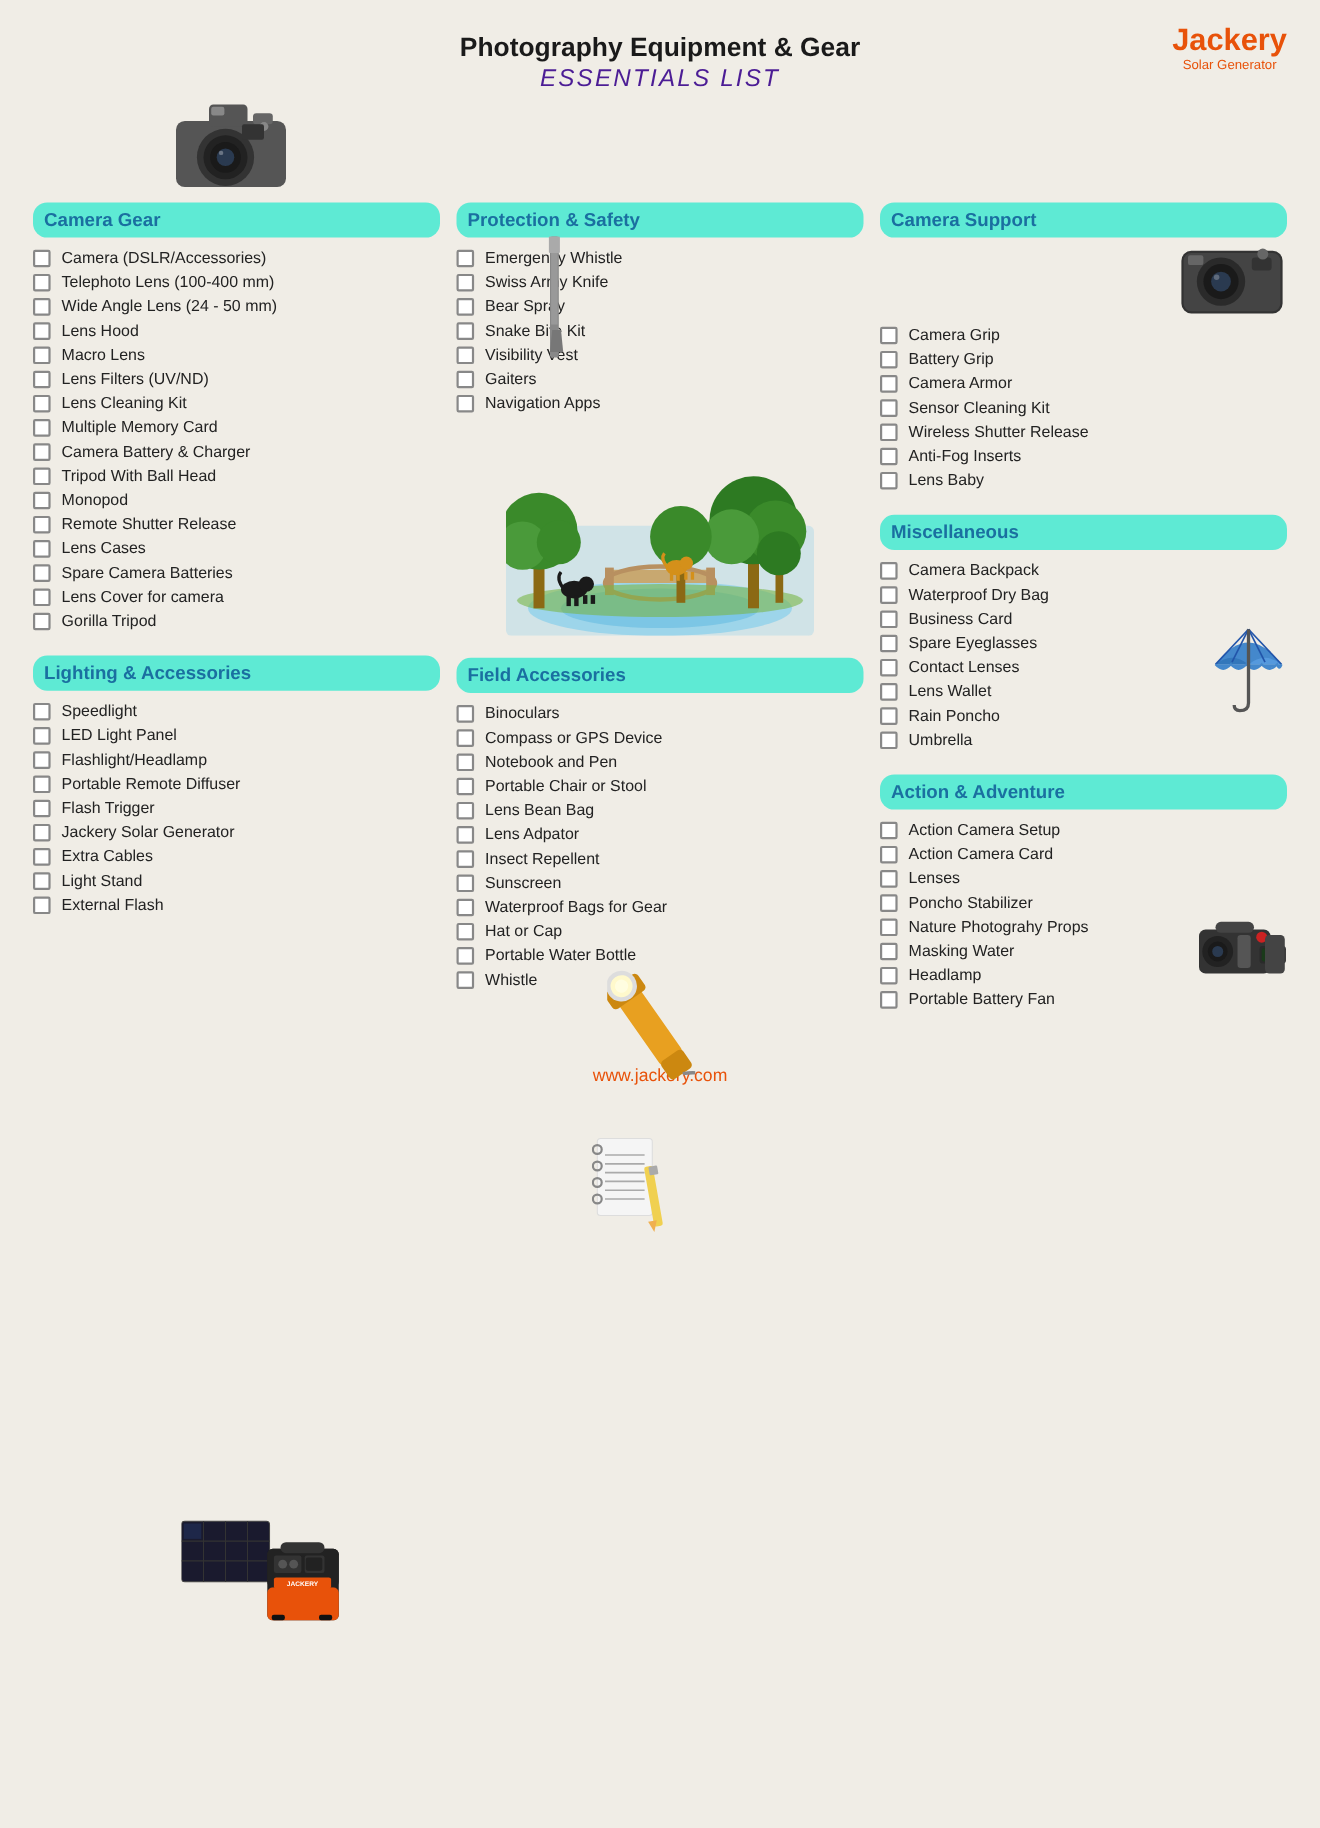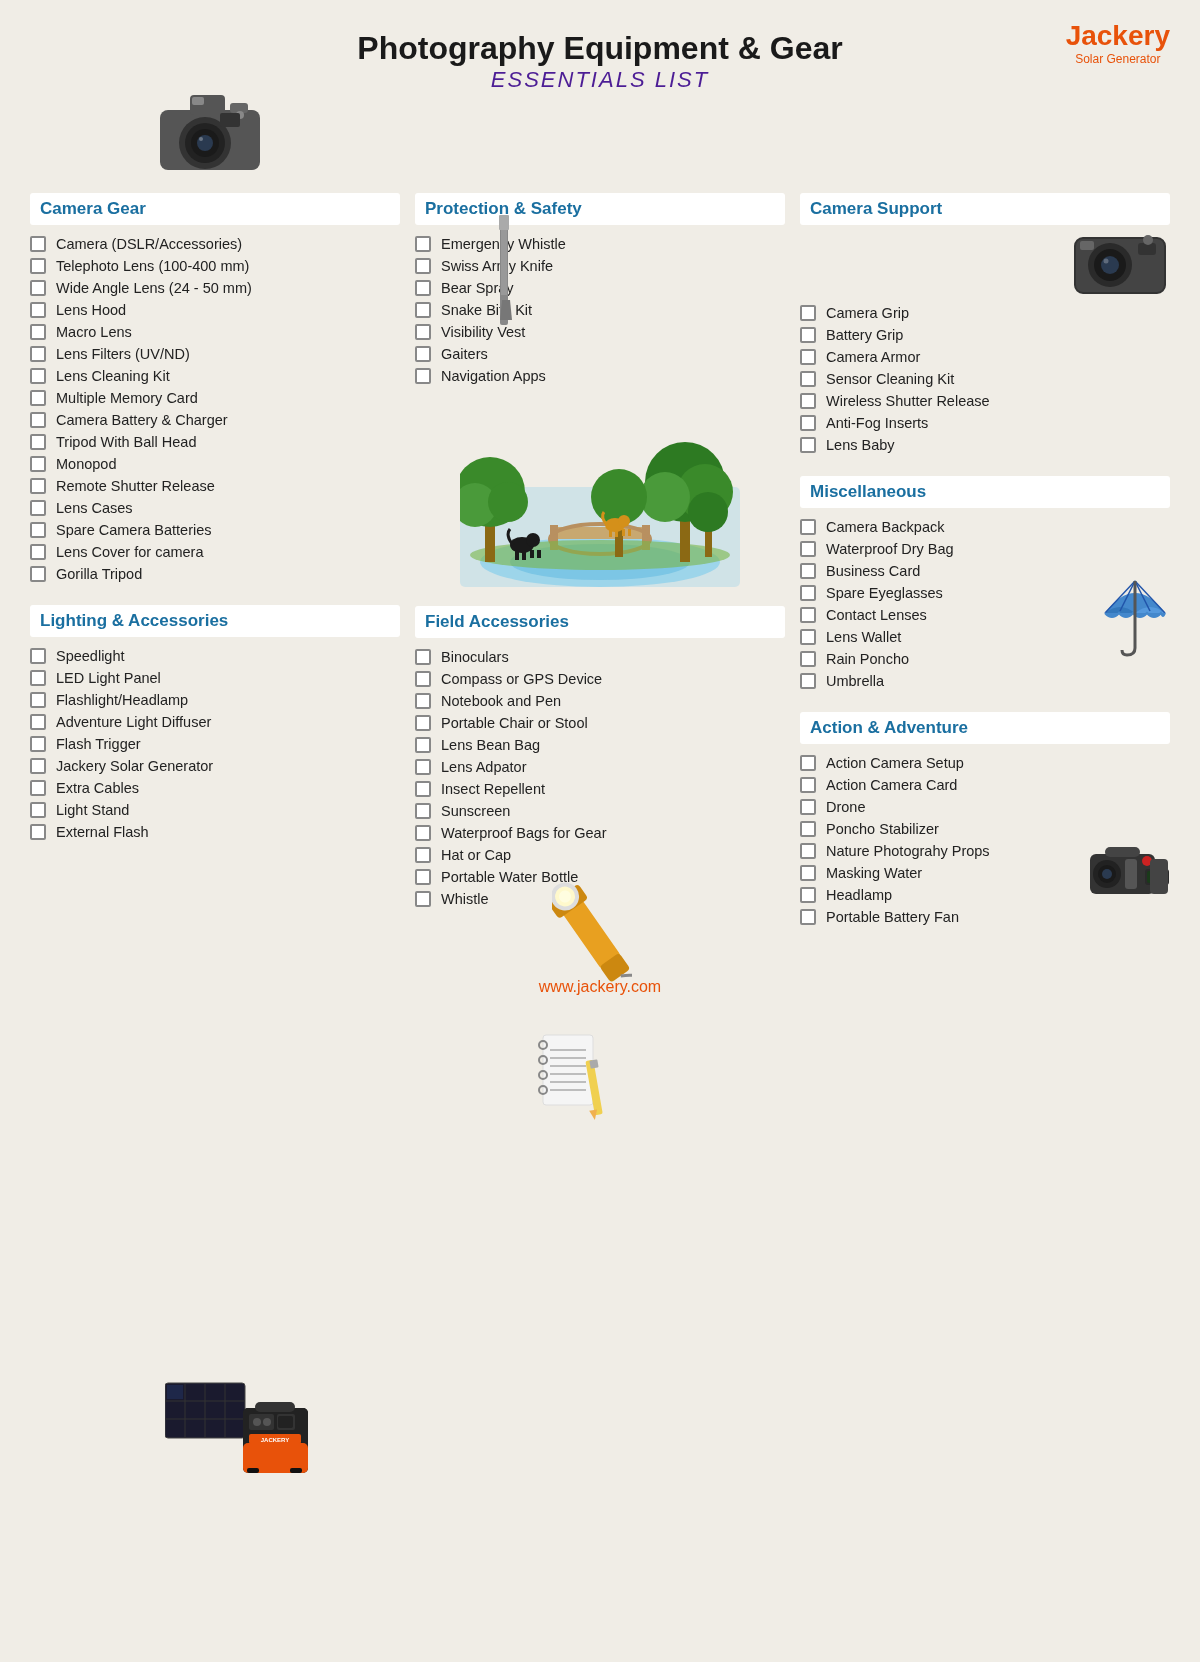--- a/index.html
+++ b/index.html
@@ -11,21 +11,21 @@
       position: relative;
       padding: 20px 30px 40px 30px;
     }
 
     .header {
       text-align: center;
       margin-bottom: 10px;
       margin-top: 10px;
     }
     .header h1 {
-      font-size: 32px;
+      font-size: 24px;
       font-weight: bold;
       color: #1a1a1a;
     }
     .header h2 {
       font-size: 22px;
       font-style: italic;
       font-weight: normal;
       color: #4c1d95;
       letter-spacing: 2px;
     }
@@ -44,26 +44,26 @@
     .logo .solar-text {
       font-size: 12px;
       color: #e8520a;
     }
 
     .section {
       margin-bottom: 20px;
     }
 
     .section-header {
-      background-color: #ffffff;
+      background-color: #5eead4;
       padding: 6px 10px;
       font-size: 17px;
       font-weight: bold;
       color: #1a6fa0;
-      border-radius: 3px;
+      border-radius: 13px;
       margin-bottom: 8px;
     }
 
     .checklist {
       list-style: none;
       padding: 0;
     }
     .checklist li {
       display: flex;
       align-items: center;
@@ -214,21 +214,21 @@
           <li>
             <div class="checkbox"></div>
             <span>LED Light Panel</span>
           </li>
           <li>
             <div class="checkbox"></div>
             <span>Flashlight/Headlamp</span>
           </li>
           <li>
             <div class="checkbox"></div>
-            <span>Adventure Light Diffuser</span>
+            <span>Portable Remote Diffuser</span>
           </li>
           <li>
             <div class="checkbox"></div>
             <span>Flash Trigger</span>
           </li>
           <li>
             <div class="checkbox"></div>
             <span>Jackery Solar Generator</span>
           </li>
           <li>
@@ -525,21 +525,21 @@
         <li>
               <div class="checkbox"></div>
               <span>Action Camera Setup</span>
             </li>
             <li>
               <div class="checkbox"></div>
               <span>Action Camera Card</span>
             </li>
             <li>
               <div class="checkbox"></div>
-              <span>Drone</span>
+              <span>Lenses</span>
             </li>
             <li>
               <div class="checkbox"></div>
               <span>Poncho Stabilizer</span>
             </li>
             <li>
               <div class="checkbox"></div>
               <span>Nature Photograhy Props</span>
             </li>
             <li>

